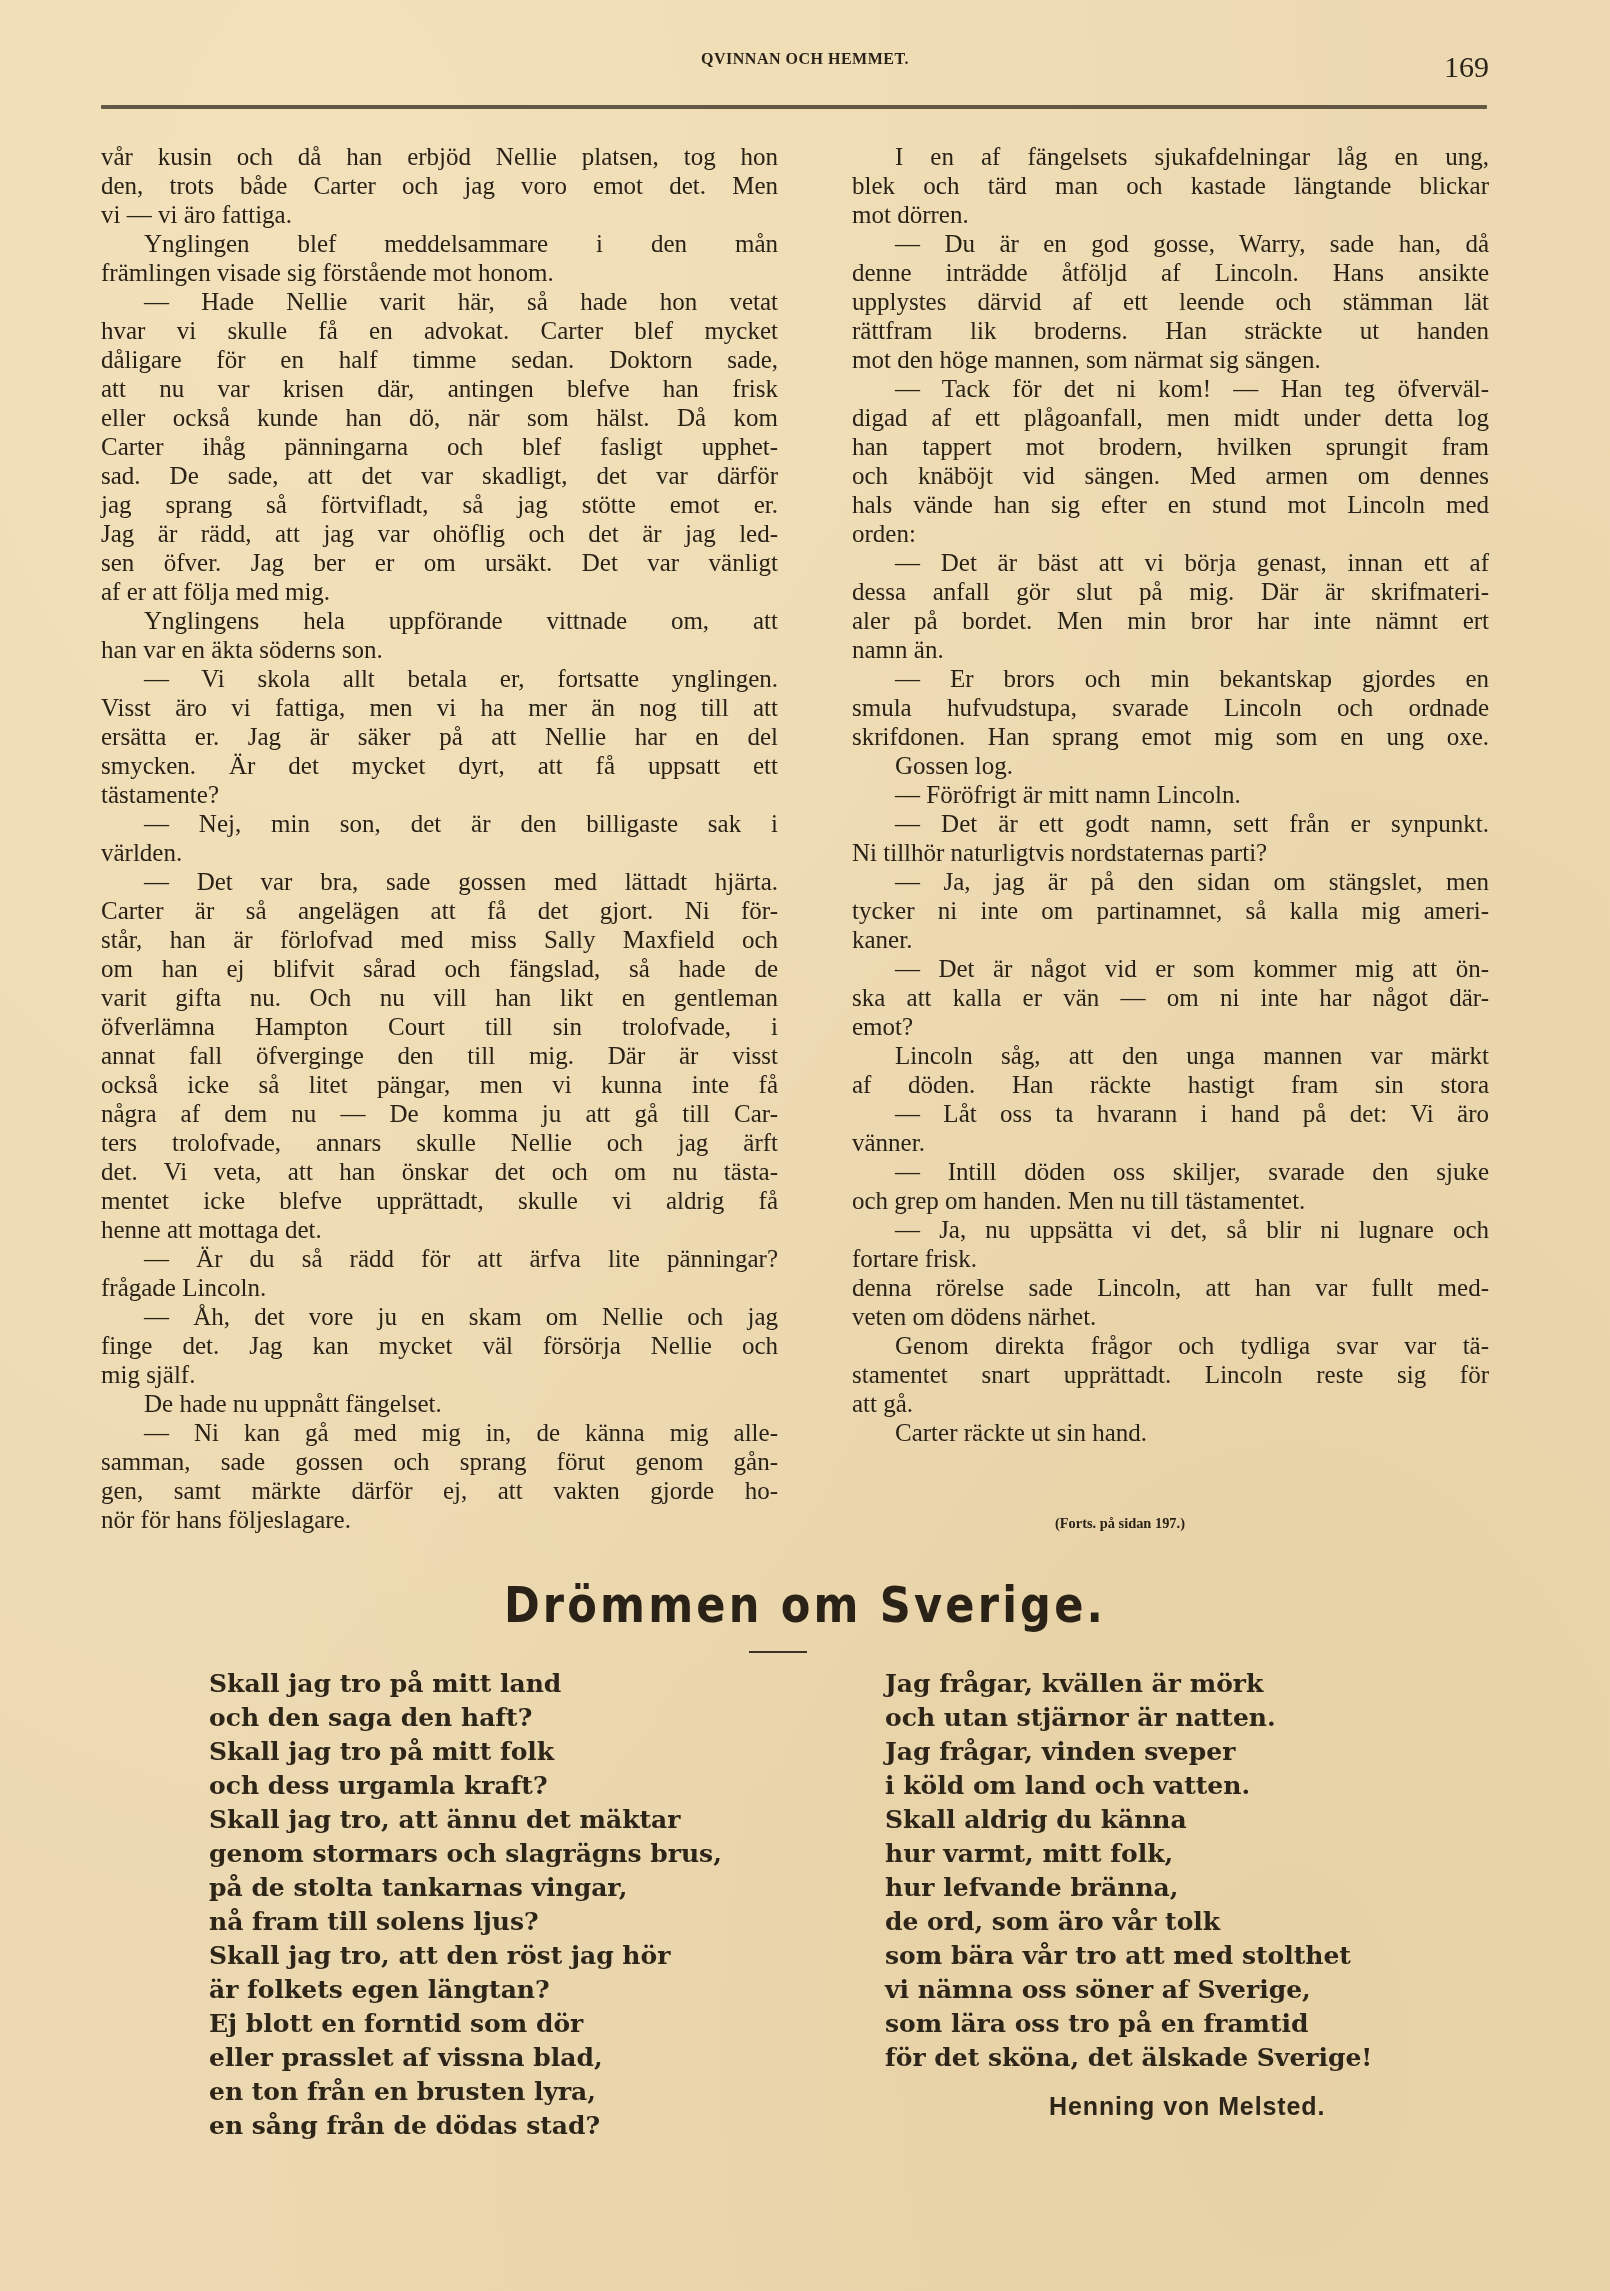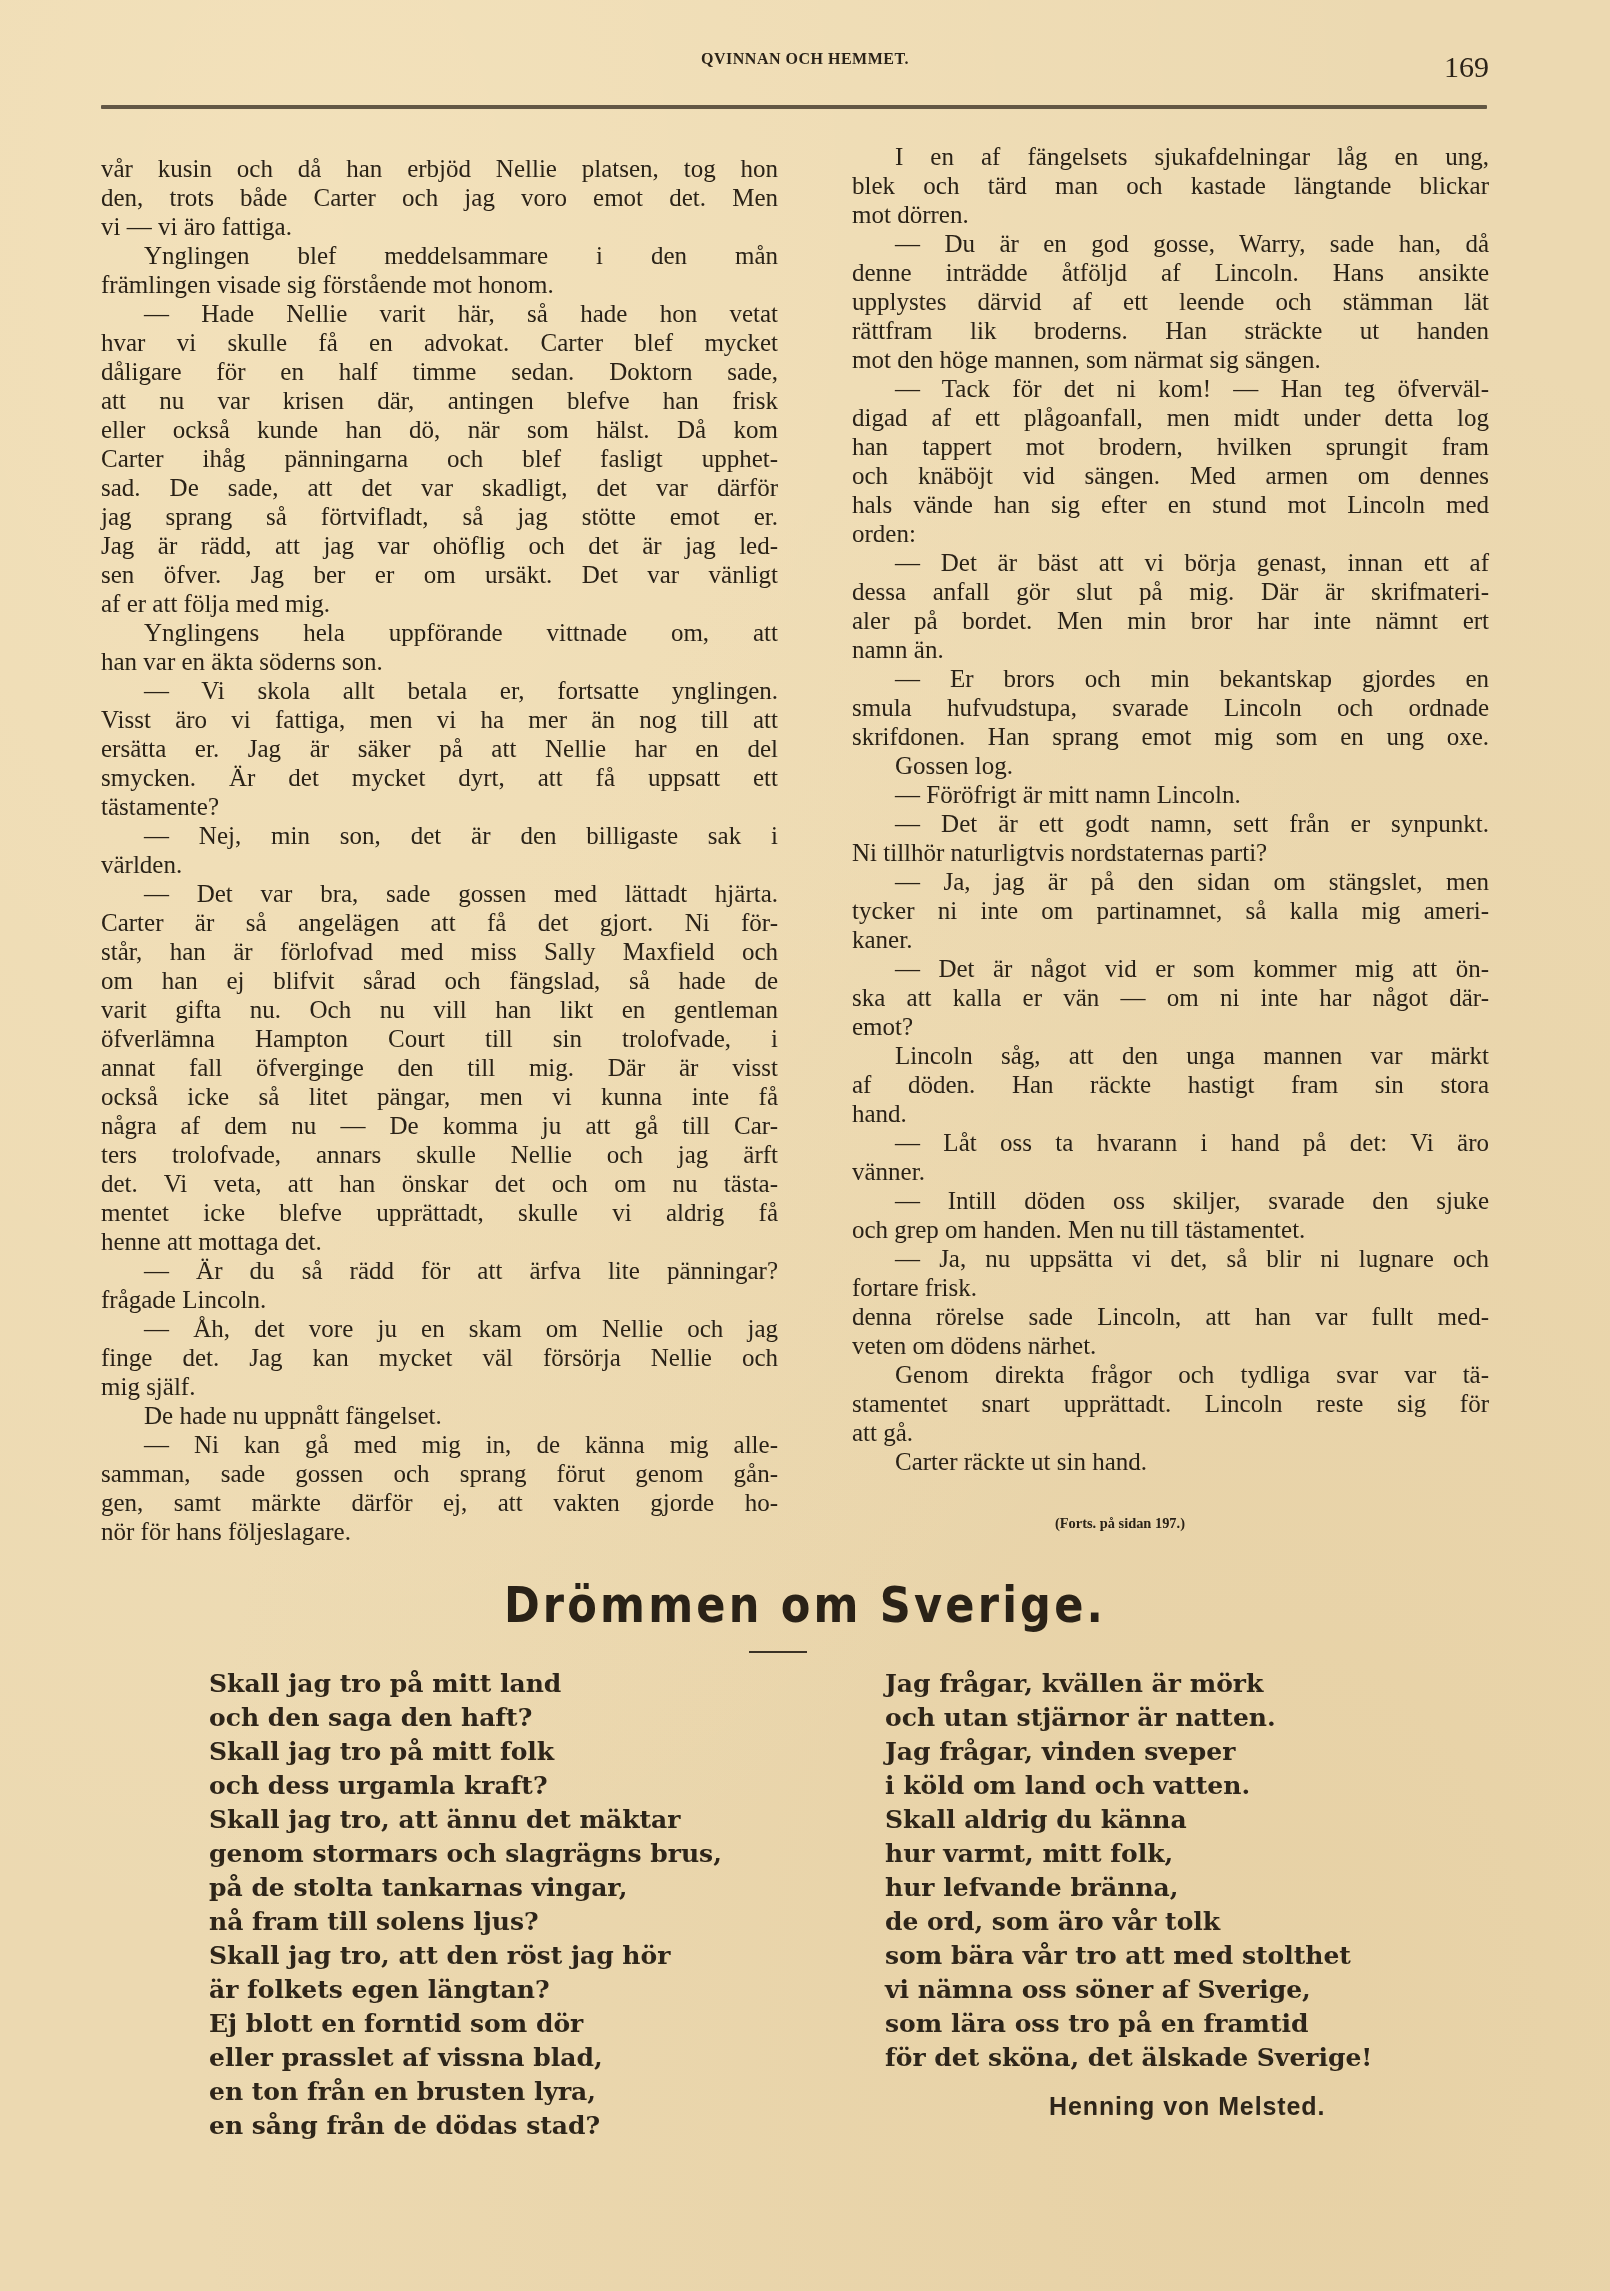--- a/index.html
+++ b/index.html
@@ -57,21 +57,21 @@
     border-radius: 0.9px;
   }
   .col {
     position: absolute;
     top: 142px;
     font-family: "Liberation Serif", serif;
     font-size: 25px;
     line-height: 29px;
     color: #2a2217;
   }
-  .col-left { left: 101px; width: 677px; margin-top: 12px; }
+  .col-left { left: 101px; width: 677px; }
   .col-right { left: 852px; width: 637px; }
   .line {
     display: block;
     white-space: nowrap;
     text-align: justify;
     text-align-last: justify;
     height: 29px;
   }
   .line.last {
     text-align-last: left;
@@ -220,21 +220,20 @@
     <span class="line indent">— Det är ett godt namn, sett från er synpunkt.</span>
     <span class="line last">Ni tillhör naturligtvis nordstaternas parti?</span>
     <span class="line indent">— Ja, jag är på den sidan om stängslet, men</span>
     <span class="line">tycker ni inte om partinamnet, så kalla mig ameri-</span>
     <span class="line last">kaner.</span>
     <span class="line indent">— Det är något vid er som kommer mig att ön-</span>
     <span class="line">ska att kalla er vän — om ni inte har något där-</span>
     <span class="line last">emot?</span>
     <span class="line indent">Lincoln såg, att den unga mannen var märkt</span>
     <span class="line">af döden.  Han räckte hastigt fram sin stora</span>
-    <span class="line last">hand.</span>
     <span class="line indent">— Låt oss ta hvarann i hand på det:  Vi äro</span>
     <span class="line last">vänner.</span>
     <span class="line indent">— Intill döden oss skiljer, svarade den sjuke</span>
     <span class="line last">och grep om handen.  Men nu till tästamentet.</span>
     <span class="line indent">— Ja, nu uppsätta vi det, så blir ni lugnare och</span>
     <span class="line last">fortare frisk.</span>
     <span class="line">denna rörelse sade Lincoln, att han var fullt med-</span>
     <span class="line last">veten om dödens närhet.</span>
     <span class="line indent">Genom direkta frågor och tydliga svar var tä-</span>
     <span class="line">stamentet snart upprättadt.  Lincoln reste sig för</span>

